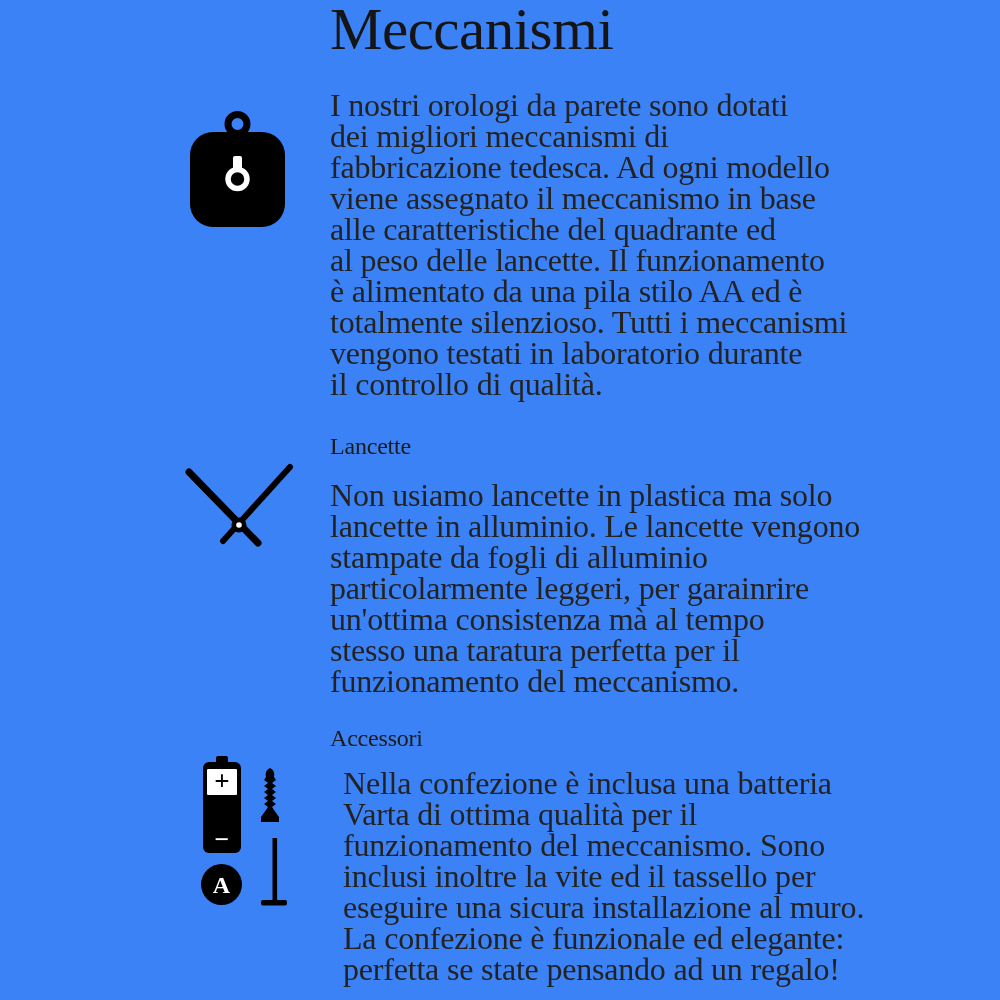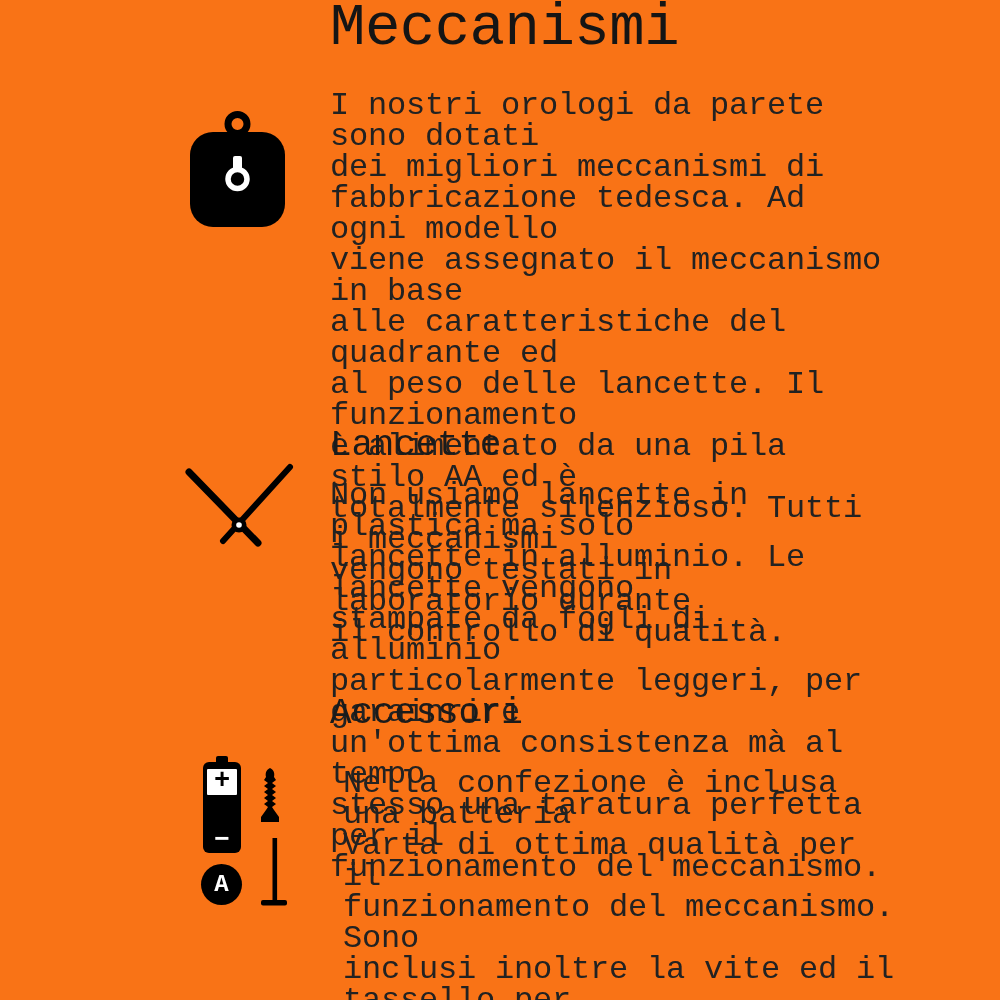--- a/index.html
+++ b/index.html
@@ -4,50 +4,50 @@
 <style>
   html, body {
     margin: 0;
     padding: 0;
     background: #ffffff;
   }
   .page {
     position: relative;
     width: 1000px;
     height: 1000px;
-    background: #f97316;
+    background: #3b82f6;
     overflow: hidden;
-    font-family: Liberation Mono, monospace;
+    font-family: Liberation Serif, serif;
     color: #1d1d1d;
   }
   .abs { position: absolute; }
 
   .page-title {
     left: 330px;
     top: -4px;
     margin: 0;
     font-size: 59px;
     line-height: 66px;
     font-weight: 500;
     letter-spacing: -0.5px;
     color: #151515;
     white-space: nowrap;
   }
   .section-heading {
     margin: 0;
     left: 330px;
-    font-size: 36px;
+    font-size: 24px;
     line-height: 44px;
     font-weight: 500;
     letter-spacing: -0.2px;
     color: #1b1b1b;
     white-space: nowrap;
   }
   .heading-lancette  { top: 424px; }
-  .heading-accessori { top: 692px; }
+  .heading-accessori { top: 716px; }
 
   .body-text {
     margin: 0;
     left: 330px;
     width: 560px;
     font-size: 32px;
     line-height: 31px;
     letter-spacing: -0.2px;
     font-weight: 400;
     color: #222222;

